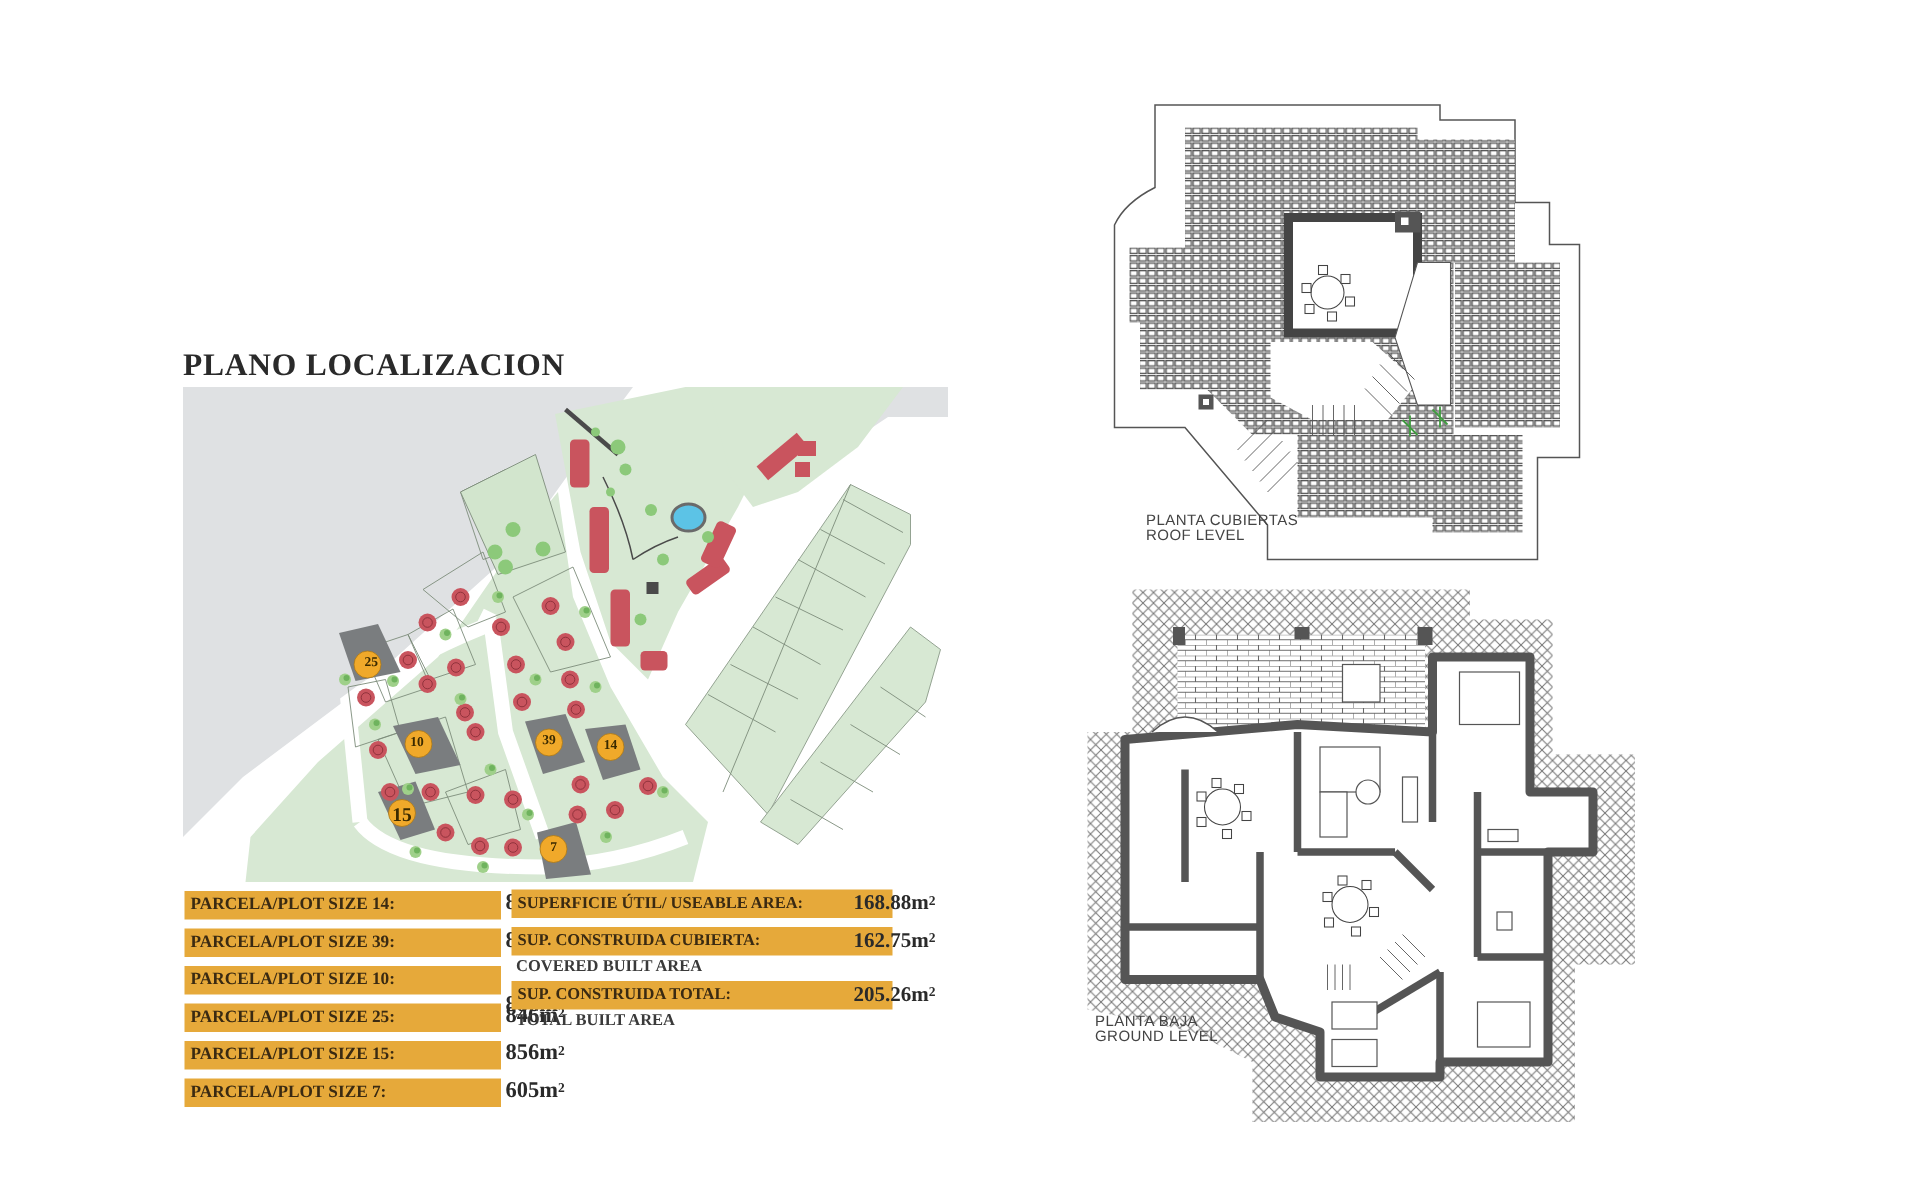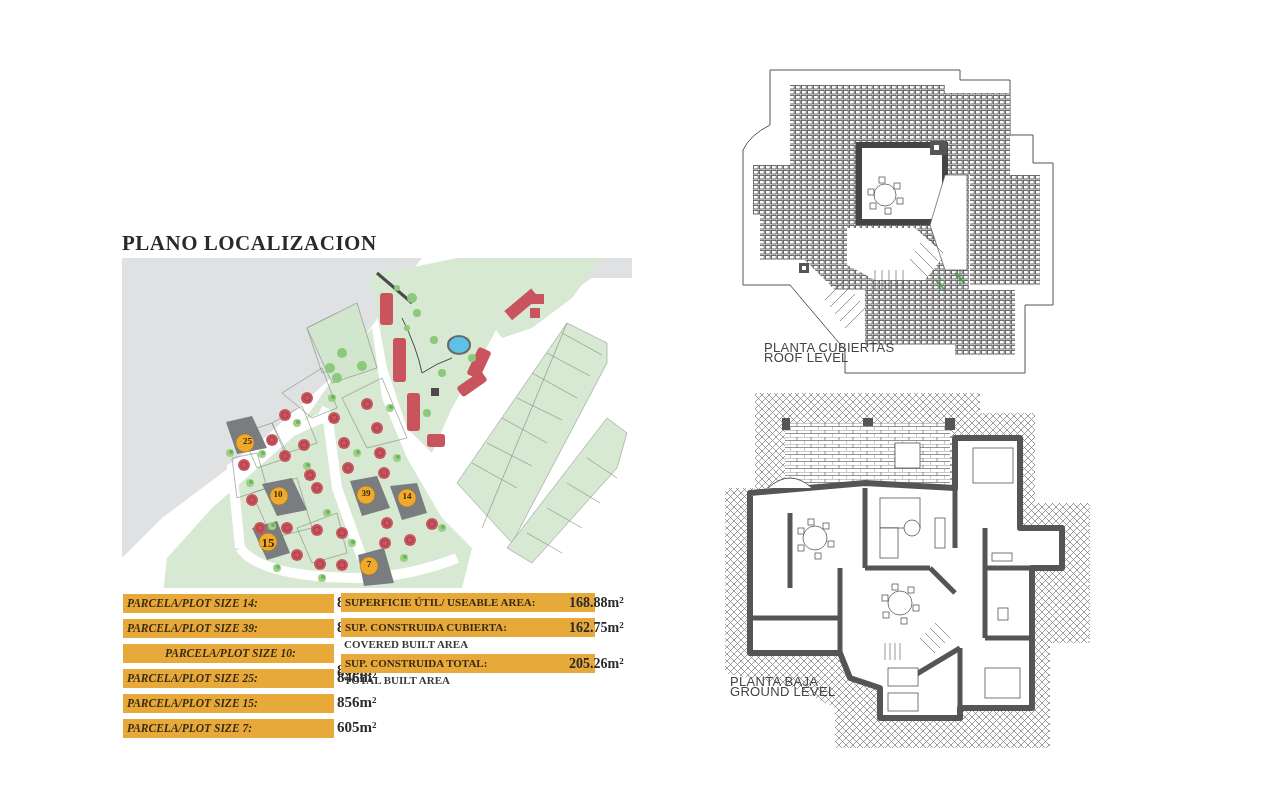--- a/index.html
+++ b/index.html
@@ -1,26 +1,26 @@
 <!DOCTYPE html>
 <html><head>
 <meta charset="utf-8">
 <style>
   html, body { margin:0; padding:0; background:#ffffff; }
   body { width:1280px; height:800px; position:relative; overflow:hidden; font-family:"Liberation Serif", serif; }
   .abs { position:absolute; }
   .title { left:122px; top:231px; font-family:"Liberation Serif", serif; font-weight:bold; font-size:21px; color:#2a2a2a; letter-spacing:0.5px; }
   .siteplan { left:122px; top:258px; width:510px; height:330px; }
-  .plot-row { position:absolute; left:123px; height:19px; width:211px; background:#e6a93a; color:#3a2a12; font-weight:bold; font-size:11.5px; line-height:19px; padding-left:4px; box-sizing:border-box; white-space:nowrap;font-style:italic; }
+  .plot-row { position:absolute; left:123px; height:19px; width:211px; background:#e6a93a; color:#3a2a12; font-weight:bold; font-size:11.5px; line-height:19px; padding-left:4px; box-sizing:border-box; white-space:nowrap; }
   .plot-val { position:absolute; left:337px; font-weight:bold; font-size:15px; color:#2a2a2a; line-height:19px; }
   .plot-val sup, .area-val sup { font-size:9px; vertical-align:top; position:relative; top:-2px; }
   .area-box { position:absolute; left:341px; width:254px; height:19px; background:#e6a93a; color:#3a2a12; font-weight:bold; font-size:11px; line-height:19px; padding-left:4px; box-sizing:border-box; white-space:nowrap; }
   .area-sub { position:absolute; left:344px; font-weight:bold; font-size:11px; color:#3a3a3a; line-height:14px; }
   .area-val { position:absolute; left:569px; font-weight:bold; font-size:14px; color:#2a2a2a; line-height:19px; }
-  .plan-label { font-family:"Liberation Sans", sans-serif; font-size:13px; color:#444; line-height:10px; letter-spacing:0.3px; }
+  .plan-label { font-family:"Liberation Sans", sans-serif; font-size:10px; color:#444; line-height:10px; letter-spacing:0.3px; }
 </style>
 </head>
 <body>
 
 <div class="abs title">PLANO LOCALIZACION</div>
 
 <svg class="abs siteplan" viewBox="0 0 510 330" xmlns="http://www.w3.org/2000/svg">
   <defs>
     <g id="house">
         <circle r="6" fill="#c9545e"></circle>
@@ -187,21 +187,21 @@
 <div class="abs" style="left:399px;top:491px;width:16px;text-align:center;font-size:9px;font-weight:bold;color:#3a2a00;">14</div>
 <div class="abs" style="left:260px;top:535px;width:16px;text-align:center;font-size:13px;font-weight:bold;color:#3a2a00;">15</div>
 <div class="abs" style="left:361px;top:559px;width:16px;text-align:center;font-size:9px;font-weight:bold;color:#3a2a00;">7</div>
 
 <div class="plot-row" style="top:594px;">PARCELA/PLOT SIZE 14:</div>
 <div class="plot-val" style="top:593px;"><span>818m</span><sup>2</sup></div>
 
 <div class="plot-row" style="top:619px;">PARCELA/PLOT SIZE 39:</div>
 <div class="plot-val" style="top:618px;"><span>859m</span><sup>2</sup></div>
 
-<div class="plot-row" style="top:644px;text-align:center;">PARCELA/PLOT SIZE 10:</div>
+<div class="plot-row" style="top:644px;">PARCELA/PLOT SIZE 10:</div>
 <div class="plot-val" style="top:661px;"><span>886m</span><sup>2</sup></div>
 
 <div class="plot-row" style="top:669px;">PARCELA/PLOT SIZE 25:</div>
 <div class="plot-val" style="top:668px;"><span>846m</span><sup>2</sup></div>
 
 <div class="plot-row" style="top:694px;">PARCELA/PLOT SIZE 15:</div>
 <div class="plot-val" style="top:693px;"><span>856m</span><sup>2</sup></div>
 
 <div class="plot-row" style="top:719px;">PARCELA/PLOT SIZE 7:</div>
 <div class="plot-val" style="top:718px;"><span>605m</span><sup>2</sup></div>

